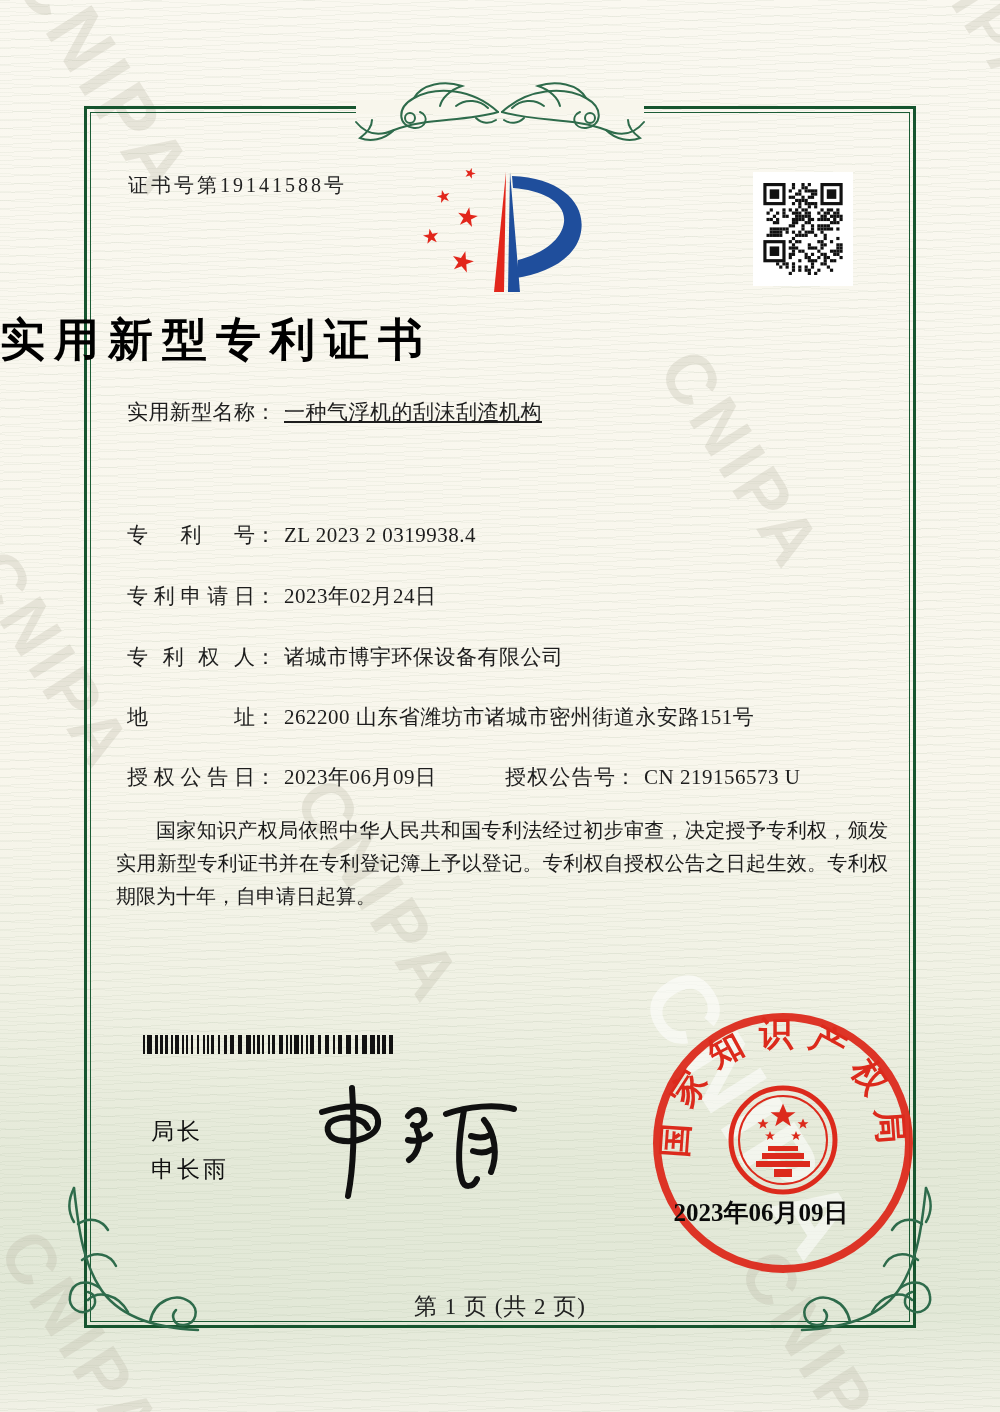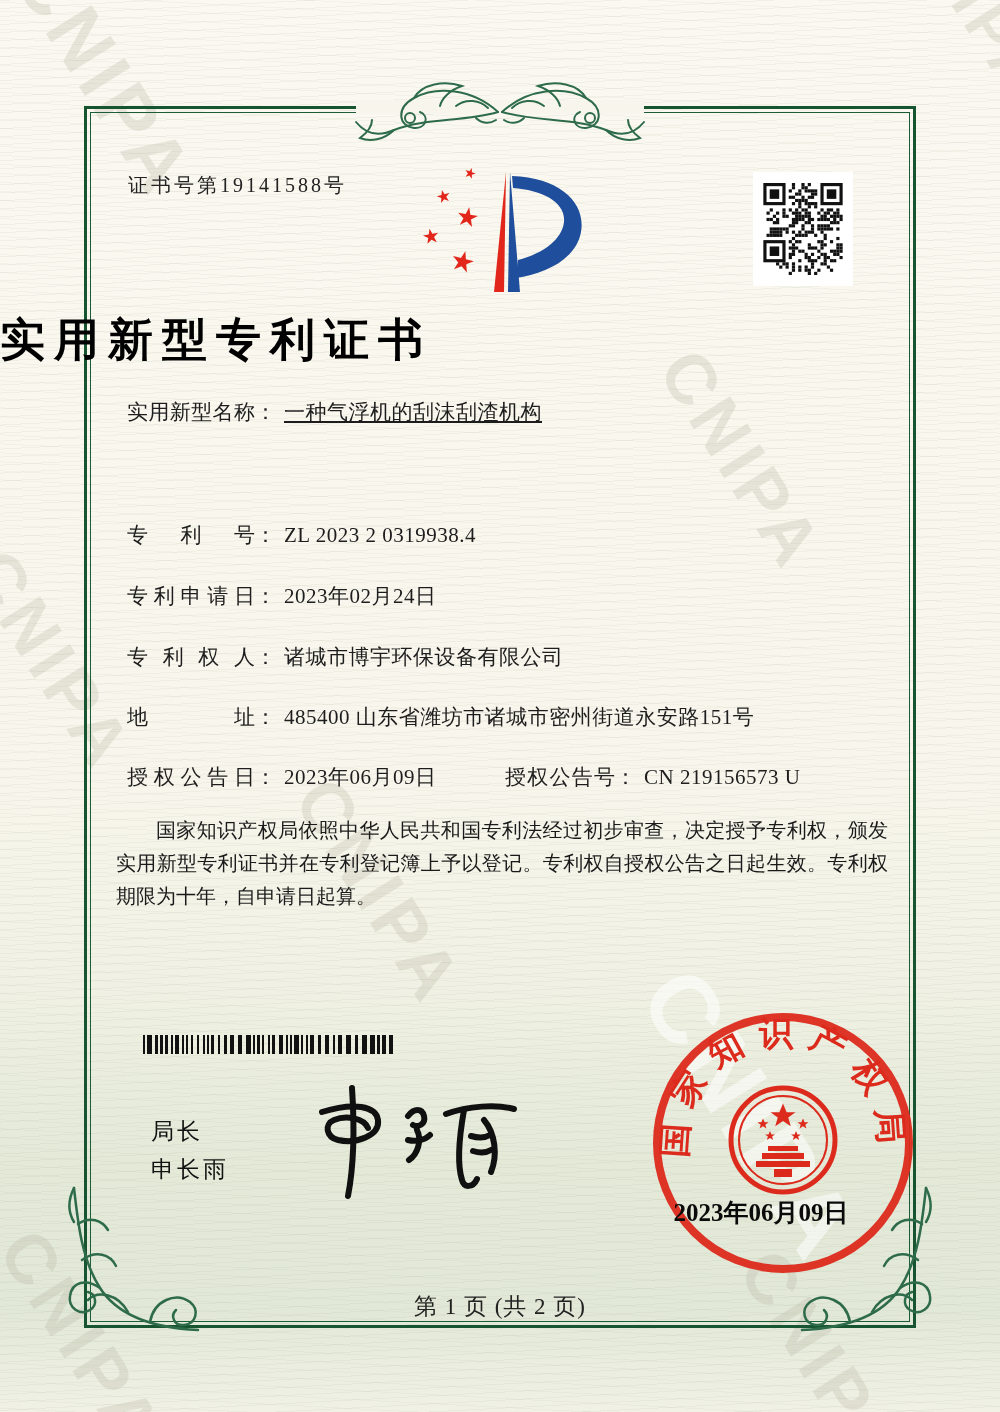--- a/index.html
+++ b/index.html
@@ -406,21 +406,21 @@
   <div class="field-row" style="top:521px;">
     <span class="field-label">专利号</span><span class="field-colon">：</span><span class="field-value">ZL 2023 2 0319938.4</span>
   </div>
   <div class="field-row" style="top:582px;">
     <span class="field-label">专利申请日</span><span class="field-colon">：</span><span class="field-value">2023年02月24日</span>
   </div>
   <div class="field-row" style="top:643px;">
     <span class="field-label">专利权人</span><span class="field-colon">：</span><span class="field-value">诸城市博宇环保设备有限公司</span>
   </div>
   <div class="field-row" style="top:703px;">
-    <span class="field-label">地址</span><span class="field-colon">：</span><span class="field-value">485400 山东省潍坊市诸城市密州街道永安路151号</span>
+    <span class="field-label">地址</span><span class="field-colon">：</span><span class="field-value">262200 山东省潍坊市诸城市密州街道永安路151号</span>
   </div>
   <div class="field-row" style="top:763px;">
     <span class="field-label">授权公告日</span><span class="field-colon">：</span><span class="field-value">2023年06月09日</span>
     <span class="field-pair2">
       <span class="field-label">授权公告号</span><span class="field-colon">：</span><span class="field-value">CN 219156573 U</span>
     </span>
   </div>
 
   <div class="paragraphs">
     <p>国家知识产权局依照中华人民共和国专利法经过初步审查，决定授予专利权，颁发实用新型专利证书并在专利登记簿上予以登记。专利权自授权公告之日起生效。专利权期限为十年，自申请日起算。</p>

